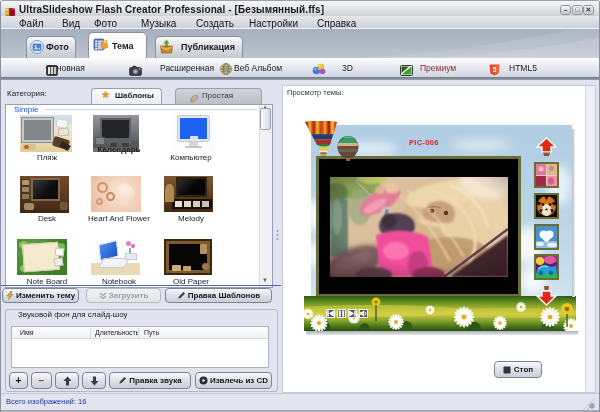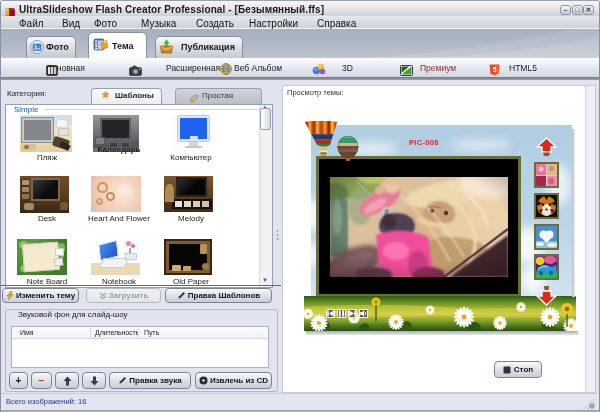--- a/index.html
+++ b/index.html
@@ -129,21 +129,21 @@
     <svg width="15" height="15" viewBox="0 0 15 15">
       <polygon points="7.5,0.5 10.5,4.5 4.5,4.5" fill="#48b028"></polygon>
       <rect x="6.3" y="3.5" width="2.4" height="3.5" fill="#48b028"></rect>
       <polygon points="1.5,7 13.5,7 12.5,14 2.5,14" fill="#c8862c" stroke="#8a5c14" stroke-width="0.7"></polygon>
       <polygon points="1.5,7 7.5,9.5 13.5,7 13,9 7.5,11.5 2,9" fill="#e8b050"></polygon>
     </svg>
   </div>
 
   <div class="abs" id="toolbar"></div>
   <div class="abs tbtext" style="left:45px;">Основная</div>
-  <div class="abs tbtext" style="left:148px;padding-left:17px;">Расширенная</div>
+  <div class="abs tbtext" style="left:142px;padding-left:17px;">Расширенная</div>
   <div class="abs tbtext" style="left:233px;">Веб Альбом</div>
   <div class="abs tbtext" style="left:341px;">3D</div>
   <div class="abs tbtext" style="left:419px;color:#8c2f36;">Премиум</div>
   <div class="abs tbtext" style="left:508px;">HTML5</div>
 
   <div class="abs" style="left:45px;top:61px;width:12px;height:11px;">
     <svg width="12" height="11" viewBox="0 0 12 11">
       <rect x="0.5" y="0.5" width="11" height="10" rx="1.5" fill="#30302e" stroke="#1a1a18" stroke-width="0.6"></rect>
       <rect x="2" y="2" width="2.2" height="7" fill="#e8e8e4"></rect>
       <rect x="5" y="2" width="2.2" height="7" fill="#d8d8d4"></rect>

